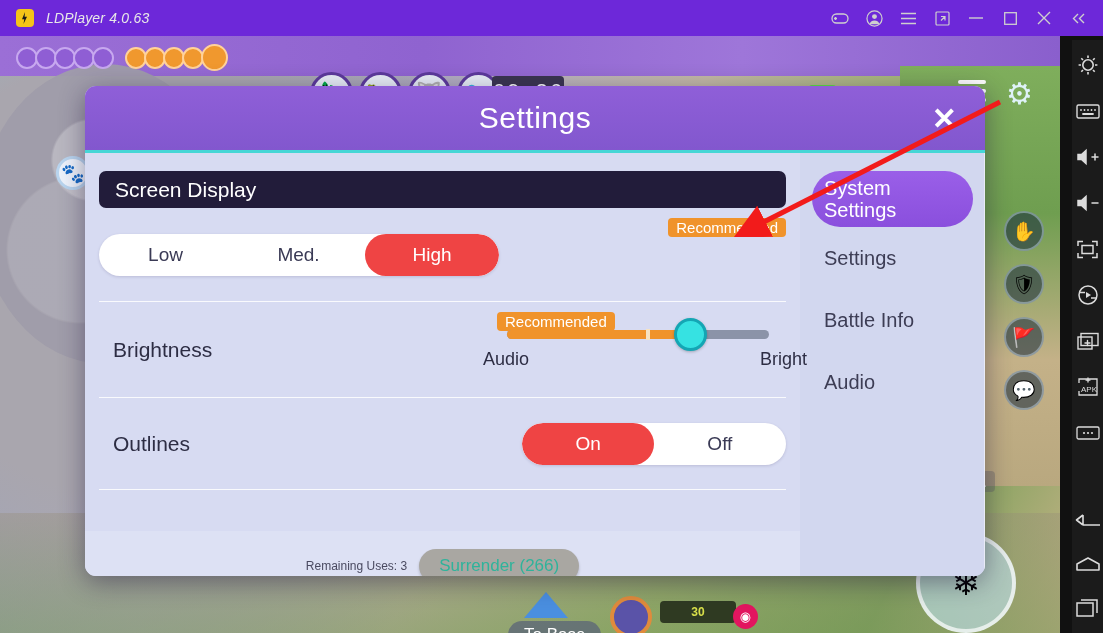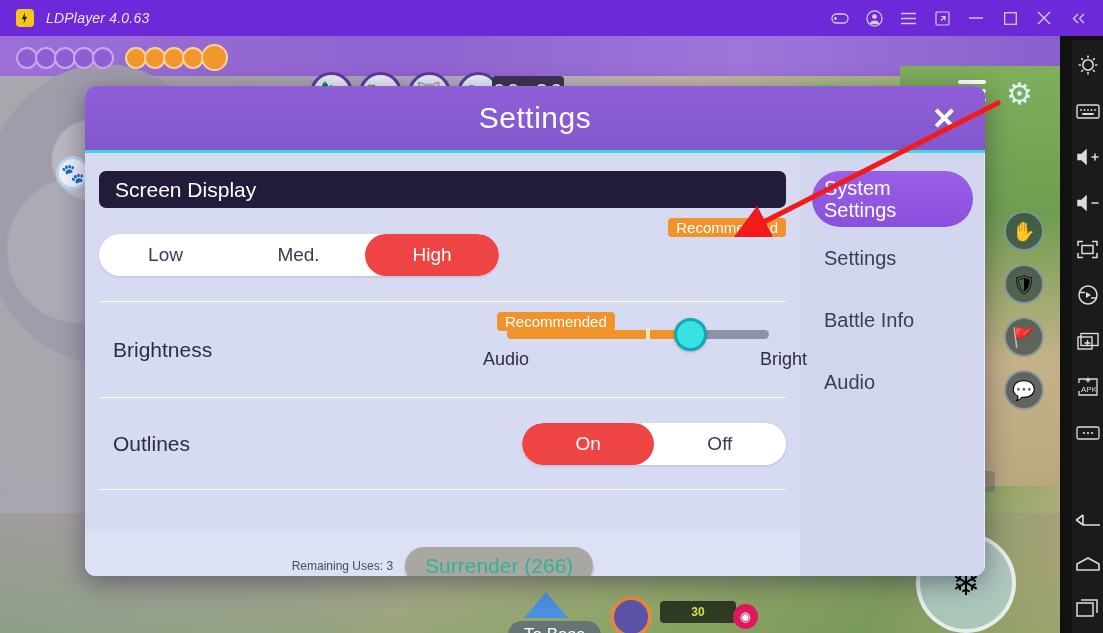--- a/index.html
+++ b/index.html
@@ -220,21 +220,21 @@
   .slider-ends span:first-child{ margin-left:-24px; }
   .slider-ends span:last-child{ margin-right:-38px; }
 
   .footer{
     position:absolute; left:0; bottom:0; width:715px; height:70px;
     background:#dde1f4; display:flex; align-items:center; justify-content:center; gap:12px;
   }
   .foot-text{ color:#4a4a60; font-size:12px; }
   .surrender{
     padding:7px 20px; border-radius:20px; background:#a9a7a2;
-    color:#2fb39b; font-size:21px; cursor:pointer;
+    color:#2fb39b; font-size:17px; cursor:pointer;
     box-shadow:0 2px 3px rgba(0,0,0,.2);
   }
 
   .menu-item{
     height:62px; display:flex; align-items:center; padding-left:24px;
     color:#3d3d55; font-size:20px; cursor:pointer;
   }
   .menu-item.active{
     margin:0 12px 0 12px; padding-left:12px; height:56px; border-radius:28px;
     background:linear-gradient(180deg,#9a5fe8,#8a4fdd); color:#fff;

